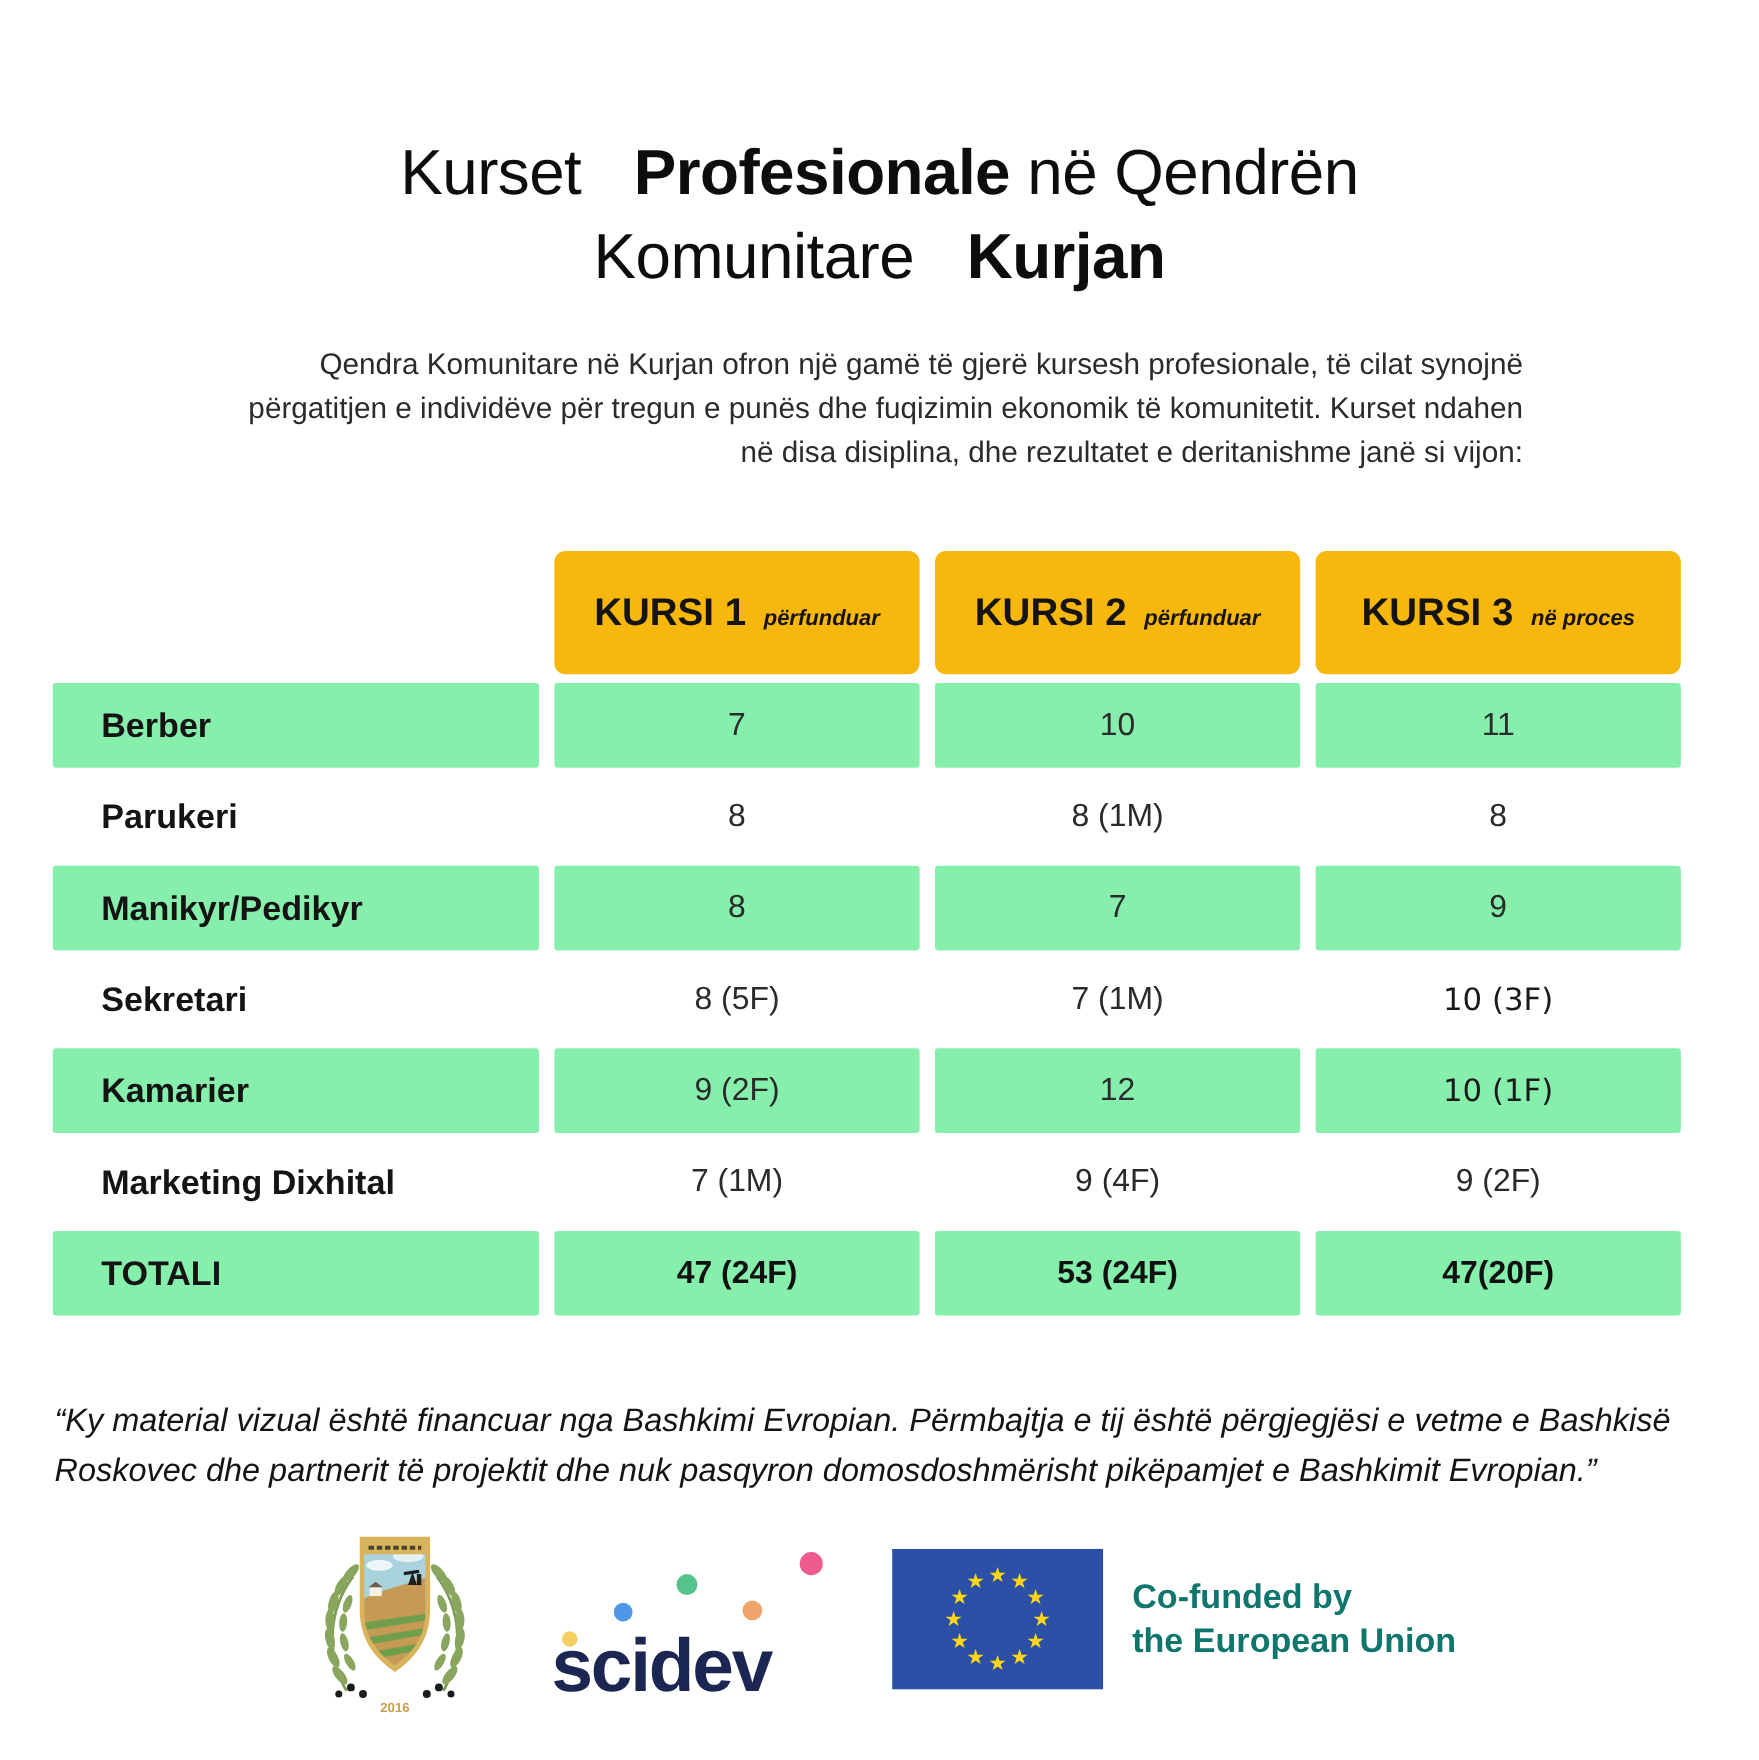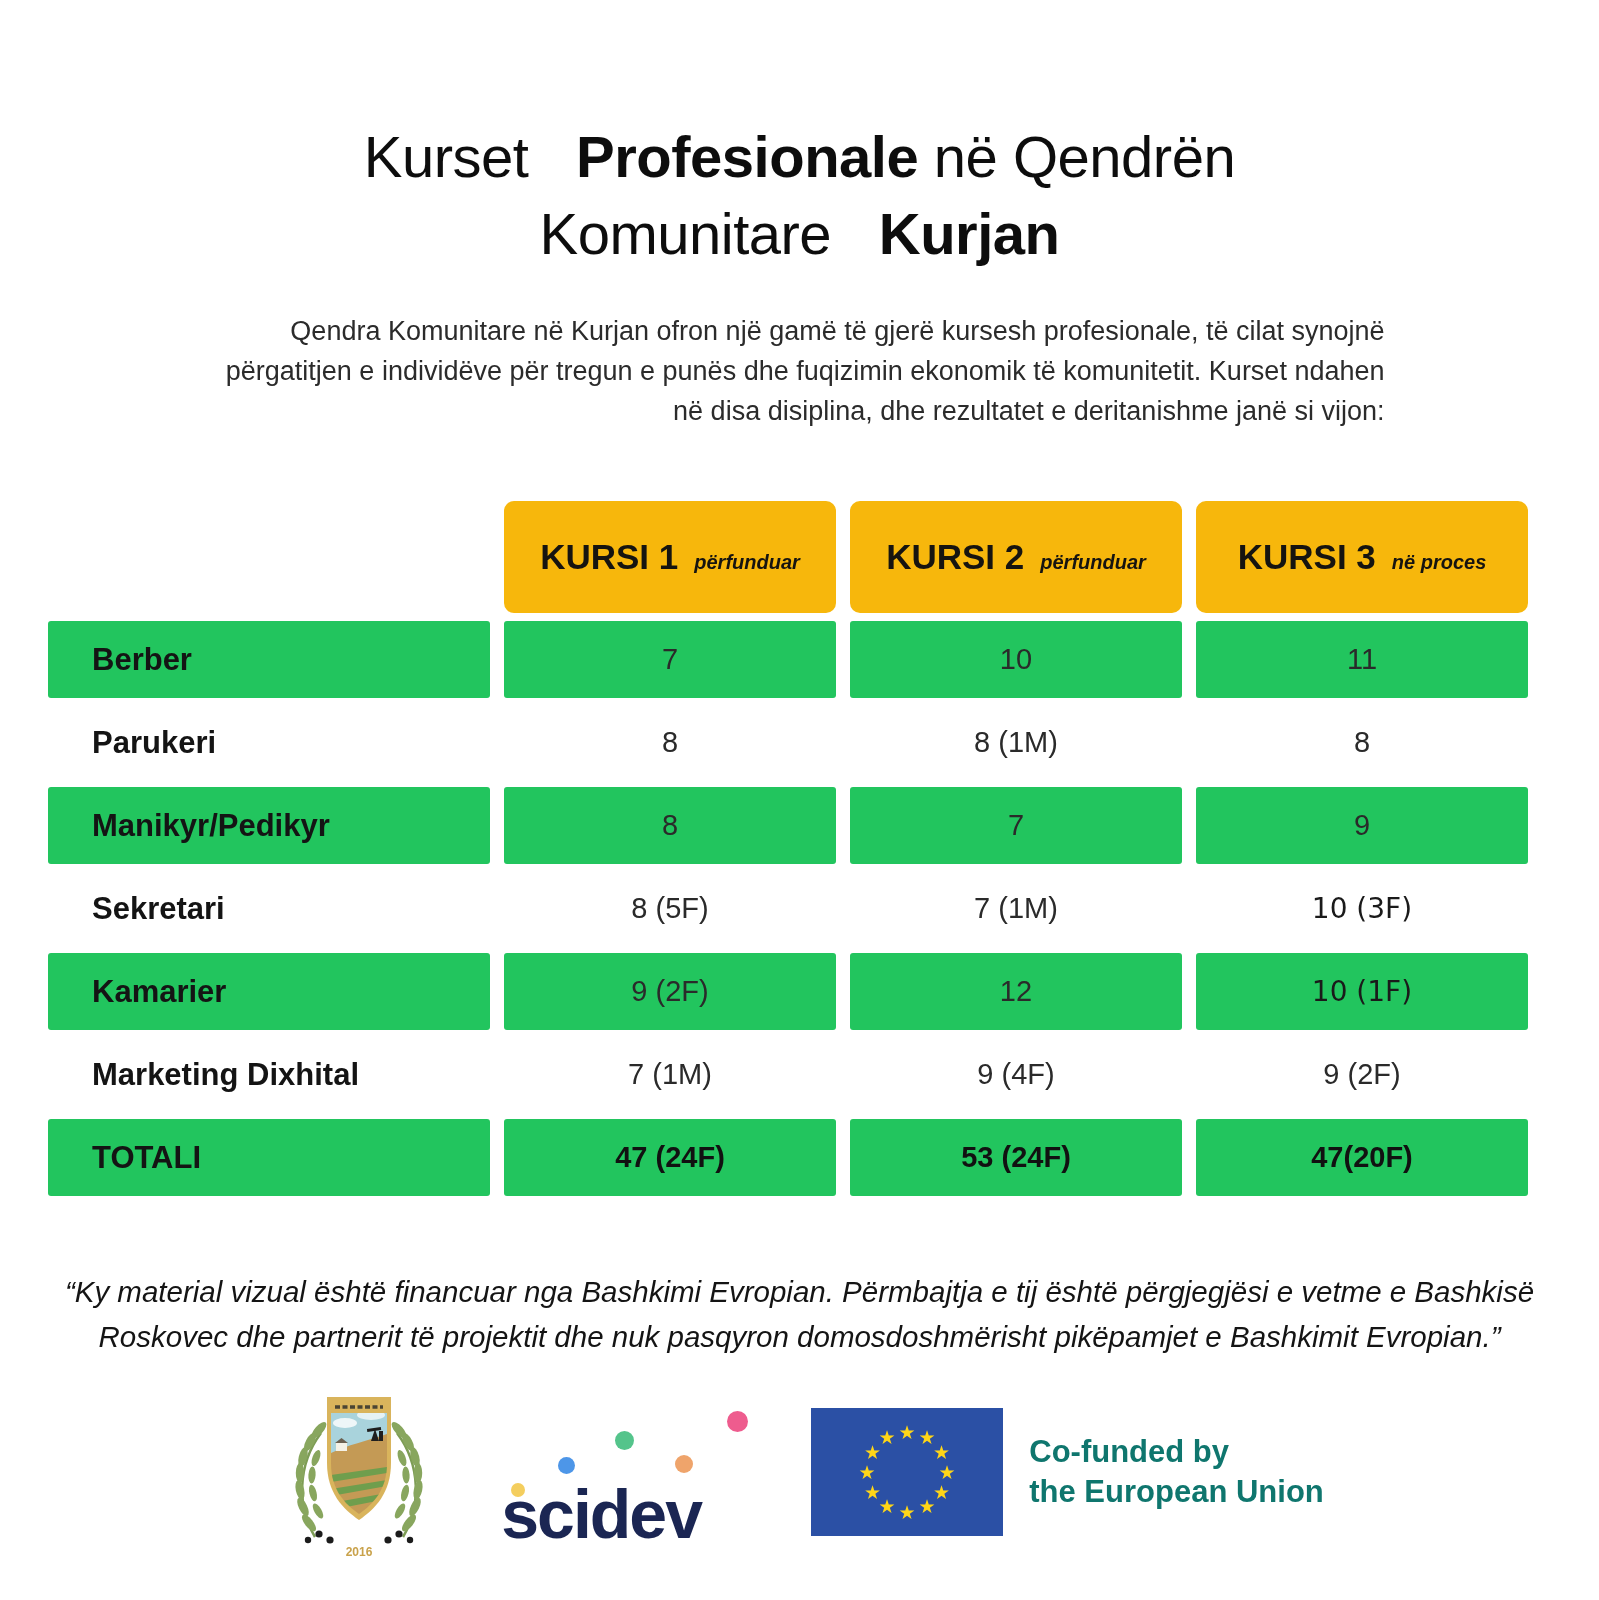--- a/index.html
+++ b/index.html
@@ -47,31 +47,31 @@
     border-radius:10px;
     display:flex; align-items:center; justify-content:center;
   }
   .hinner { display:flex; align-items:baseline; }
   .htitle { font-size:35px; font-weight:800; letter-spacing:0; color:#161410; }
   .hstatus { font-size:20px; font-weight:700; margin-left:16px; color:#161410;font-style:italic; }
 
   .tbody { display:flex; flex-direction:column; row-gap:6px; margin-top:8px; }
   .trow { height:77px; }
   .trow > div { display:flex; align-items:center; }
-  .trow.gray > div { background:#22c55e; border-radius:3px; }
+  .trow.gray > div { background:#86efac; border-radius:3px; }
   .cell-label { font-weight:800; font-size:31px; padding-left:44px; color:#141414; }
   .cell-val { justify-content:center; font-size:29px; font-weight:400; color:#2a2a2a; }
   .trow.total .cell-val { font-weight:800; color:#111; }
   .alt-num { font-family:"DejaVu Sans",sans-serif; font-size:28px; color:#1a1a1a; }
 
   
   p.quote {
     margin:74px auto 0 auto;
     max-width:1500px;
-    text-align:center;
+    text-align:left;
     font-style:italic;
     font-size:29.5px;
     line-height:1.5;
     color:#141414;
     font-weight:400;
   }
 
   
   .logos {
     margin-top:20px;

